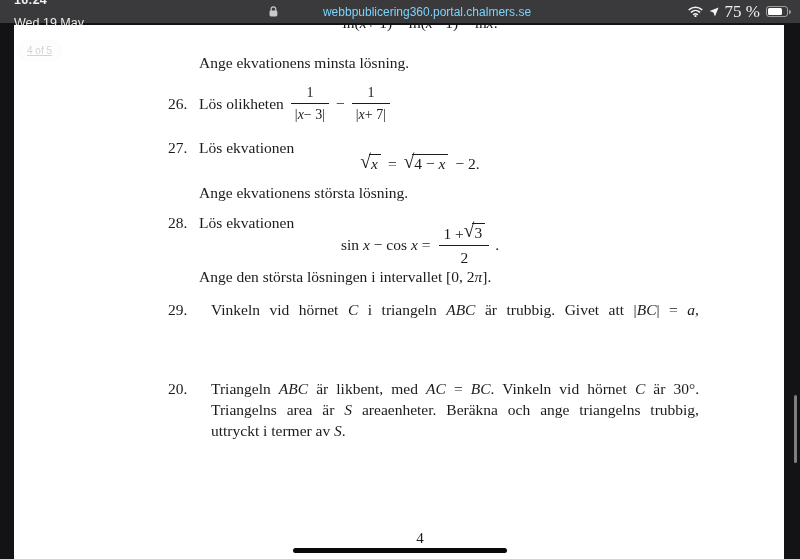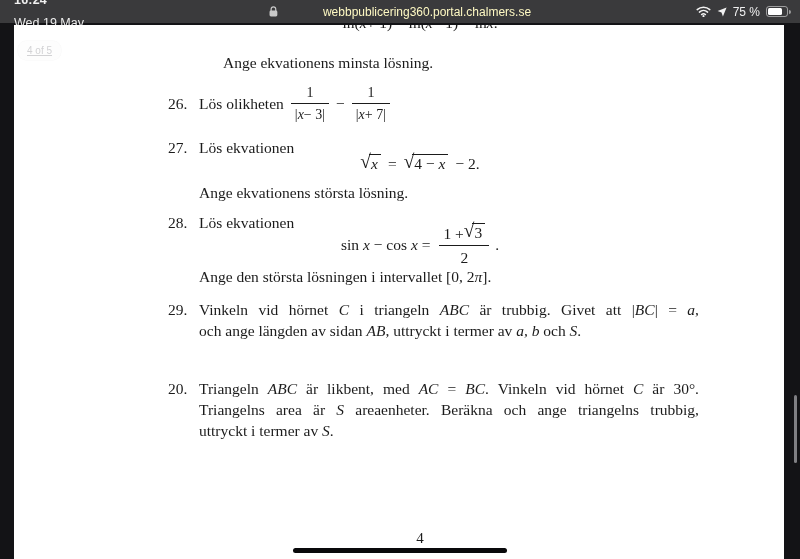--- a/index.html
+++ b/index.html
@@ -7,36 +7,36 @@
 
   
   .status-bar{position:absolute;left:0;top:0;right:0;height:23px;background:#3a3a3c;
     display:flex;align-items:center;justify-content:space-between;padding:0 12px 0 14px;
     box-sizing:border-box;font-family:"Liberation Sans",sans-serif;color:#f0f0f0;font-size:12.5px;}
   .sb-left{display:flex;gap:9px;align-items:baseline;flex-direction:column;}
   .sb-time{font-weight:bold;letter-spacing:.2px;}
   .sb-date{color:#ececec;text-align:right;}
   .sb-center{position:absolute;left:50%;top:0;height:100%;transform:translateX(-50%);
     display:flex;align-items:center;gap:5px;cursor:pointer;}
-  .sb-url{color:#fef9c3;font-size:12px;margin-left:40px;}
+  .sb-url{color:#7dd3fc;font-size:12px;margin-left:40px;}
   .sb-right{display:flex;align-items:center;gap:6px;}
-  .sb-batt-pct{font-size:12px;}
+  .sb-batt-pct{font-size:17px;font-family:Liberation Serif, serif;}
   .battery{position:relative;width:22px;height:10.5px;border:1px solid rgba(255,255,255,.5);
     border-radius:3px;padding:1px;box-sizing:border-box;display:block;}
   .battery::after{content:"";position:absolute;right:-3.5px;top:2.5px;width:2px;height:4px;
     background:rgba(255,255,255,.5);border-radius:0 2px 2px 0;}
   .battery-fill{display:block;height:100%;background:#fff;border-radius:1.5px;}
   .sb-icon{display:flex;align-items:center;}
 
   
   .page{position:absolute;left:14px;top:25px;width:770px;height:534px;background:#fff;overflow:hidden;
     font-family:"Liberation Serif","DejaVu Serif",serif;color:#1b1b1b;font-size:15.5px;}
   .mi{font-style:italic;}
   .line{position:absolute;left:185px;white-space:nowrap;}
-  .intro{top:29px;margin-left:24px;}
+  .intro{top:29px;}
   .prow{position:absolute;left:154px;display:flex;align-items:center;white-space:nowrap;}
   .pnum{width:31px;flex:none;display:inline-block;}
   .seg.op{margin:0 7px;}
   .seg.lead{margin-right:7px;}
   .seg.tail{margin-left:8px;}
 
   .frac{display:inline-flex;flex-direction:column;align-items:center;text-align:center;vertical-align:middle;}
   .frac .fnum,.frac .fden{padding:0 4px;line-height:1.25;display:inline-flex;align-items:flex-end;justify-content:center;}
   .fbar{align-self:stretch;height:1.3px;background:#1b1b1b;margin:1.5px 0 2px;}
   .prow .frac{font-size:14px;}
@@ -47,21 +47,21 @@
   .display-formula .tail{margin-left:7px;}
   .display-formula .frac{margin:0 6px 0 9px;}
   .clip-formula{top:-11px;}
 
   .sqrt{display:inline-flex;align-items:flex-start;}
   .rsym{font-size:1.25em;line-height:1;position:relative;top:-2px;font-style:normal;}
   .rcand{border-top:1.3px solid #1b1b1b;padding:0 3px 1px 2px;margin-left:-2px;line-height:1.2;}
 
   .para{position:absolute;left:185px;width:500px;line-height:21px;}
   .para .pnum{position:absolute;left:-31px;top:0;}
-  .jline{text-align:justify;text-align-last:justify;}
+  .jline{text-align:justify;text-align-last:justify;margin-left:12px;}
   .jlast{text-align-last:left;}
 
   .pageno{top:505px;font-size:15px;}
   .page-indicator{position:absolute;left:4px;top:16px;font-family:"Liberation Sans",sans-serif;
     font-size:10px;color:#d2d2d4;background:#fdfdfd;padding:4px 9px;border-radius:8px;
     box-shadow:0 0 0 .5px rgba(0,0,0,.03);text-decoration:underline;}
 
   
   .scrollbar{position:absolute;left:794px;top:395px;width:3px;height:68px;border-radius:2px;background:#7f7f83;}
   .home-indicator{position:absolute;left:293px;top:548px;width:214px;height:5px;border-radius:3px;background:#09090b;}
@@ -179,21 +179,20 @@
         <span class="fbar"></span>
         <span class="fden">2</span>
       </span>
       <span class="seg">.</span>
     </div>
     <div class="line" style="top:243px"><span>Ange den största lösningen i intervallet [0, 2</span><span class="mi">π</span><span>].</span></div>
 
     <div class="para" style="top:274px">
       <span class="pnum">29.</span>
       <div class="jline"><span>Vinkeln vid hörnet </span><span class="mi">C</span><span> i triangeln </span><span class="mi">ABC</span><span> är trubbig. Givet att |</span><span class="mi">BC</span><span>| = </span><span class="mi">a</span><span>,</span></div>
-      <div class="jline jlast"><span>och ange längden av sidan </span><span class="mi">AB</span><span>, uttryckt i termer av </span><span class="mi">a, b</span><span> och </span><span class="mi">S</span><span>.</span></div>
     </div>
 
     <div class="para" style="top:353px">
       <span class="pnum">20.</span>
       <div class="jline"><span>Triangeln </span><span class="mi">ABC</span><span> är likbent, med </span><span class="mi">AC</span><span> = </span><span class="mi">BC</span><span>. Vinkeln vid hörnet </span><span class="mi">C</span><span> är 30°.</span></div>
       <div class="jline"><span>Triangelns area är </span><span class="mi">S</span><span> areaenheter. Beräkna och ange triangelns trubbig,</span></div>
       <div class="jline jlast"><span>uttryckt i termer av </span><span class="mi">S</span><span>.</span></div>
     </div>
 
     <div class="display-formula pageno">4</div>

